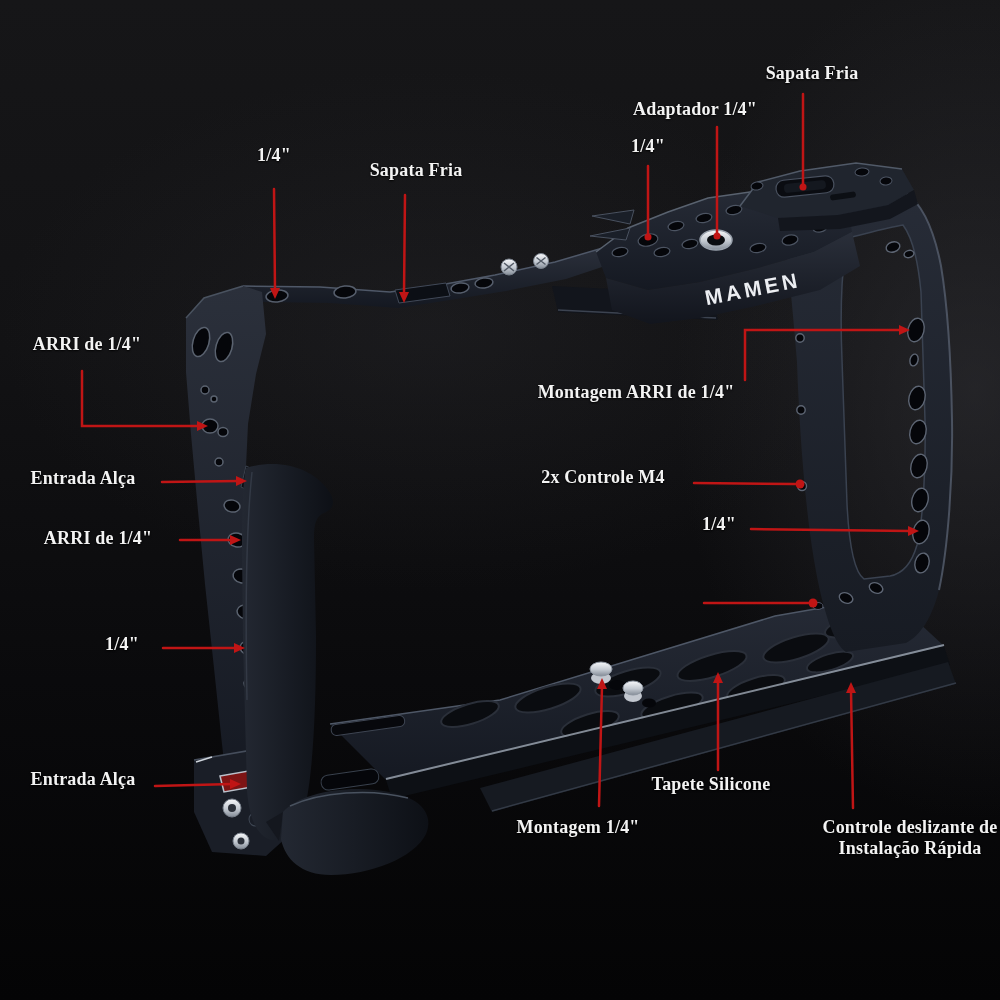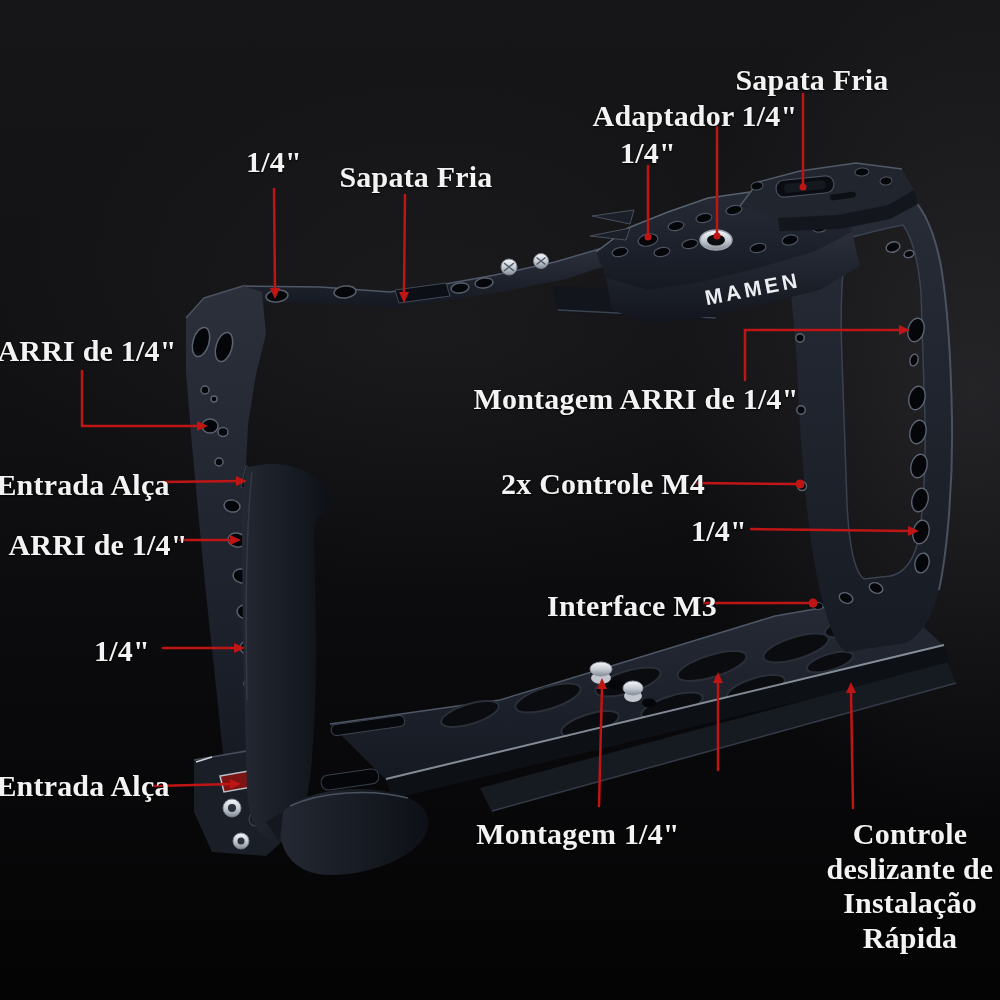--- a/index.html
+++ b/index.html
@@ -7,21 +7,21 @@
     position:relative;width:1000px;height:1000px;overflow:hidden;
     background:#0b0b0d;
     font-family:"Liberation Serif","DejaVu Serif",serif;
   }
   .stage svg{position:absolute;left:0;top:0;}
   .lbl{
     position:absolute;
     transform:translateX(-50%);
     white-space:nowrap;
     color:#f3f3f3;
-    font-size:30px;
+    font-size:18px;
     font-weight:700;
     text-shadow:0 1px 2px rgba(0,0,0,.9), 0 0 1px rgba(0,0,0,.6);
     line-height:1.15;
     letter-spacing:.2px;
     text-align:center;
   }
   .lbl.multi{white-space:normal;width:225px;margin-left:24px;}
 </style>
 </head>
 <body>
@@ -326,19 +326,19 @@
   <div class="lbl" style="left:695px;top:99px">Adaptador 1/4"</div>
   <div class="lbl" style="left:648px;top:136px">1/4"</div>
   <div class="lbl" style="left:274px;top:145px">1/4"</div>
   <div class="lbl" style="left:416px;top:160px">Sapata Fria</div>
   <div class="lbl" style="left:87px;top:334px">ARRI de 1/4"</div>
   <div class="lbl" style="left:636px;top:382px">Montagem ARRI de 1/4"</div>
   <div class="lbl" style="left:83px;top:468px">Entrada Alça</div>
   <div class="lbl" style="left:603px;top:467px">2x Controle M4</div>
   <div class="lbl" style="left:98px;top:528px">ARRI de 1/4"</div>
   <div class="lbl" style="left:719px;top:514px">1/4"</div>
-  <div class="lbl" style="left:632px;top:589px">Interface M3</div>
   <div class="lbl" style="left:122px;top:634px">1/4"</div>
   <div class="lbl" style="left:83px;top:769px">Entrada Alça</div>
+  <div class="lbl" style="left:711px;top:774px">Tapete Silicone</div>
   <div class="lbl" style="left:578px;top:817px">Montagem 1/4"</div>
   <div class="lbl multi" style="left:886px;top:817px">Controle deslizante de Instalação Rápida</div>
 
 </div>
 
 </body></html>

